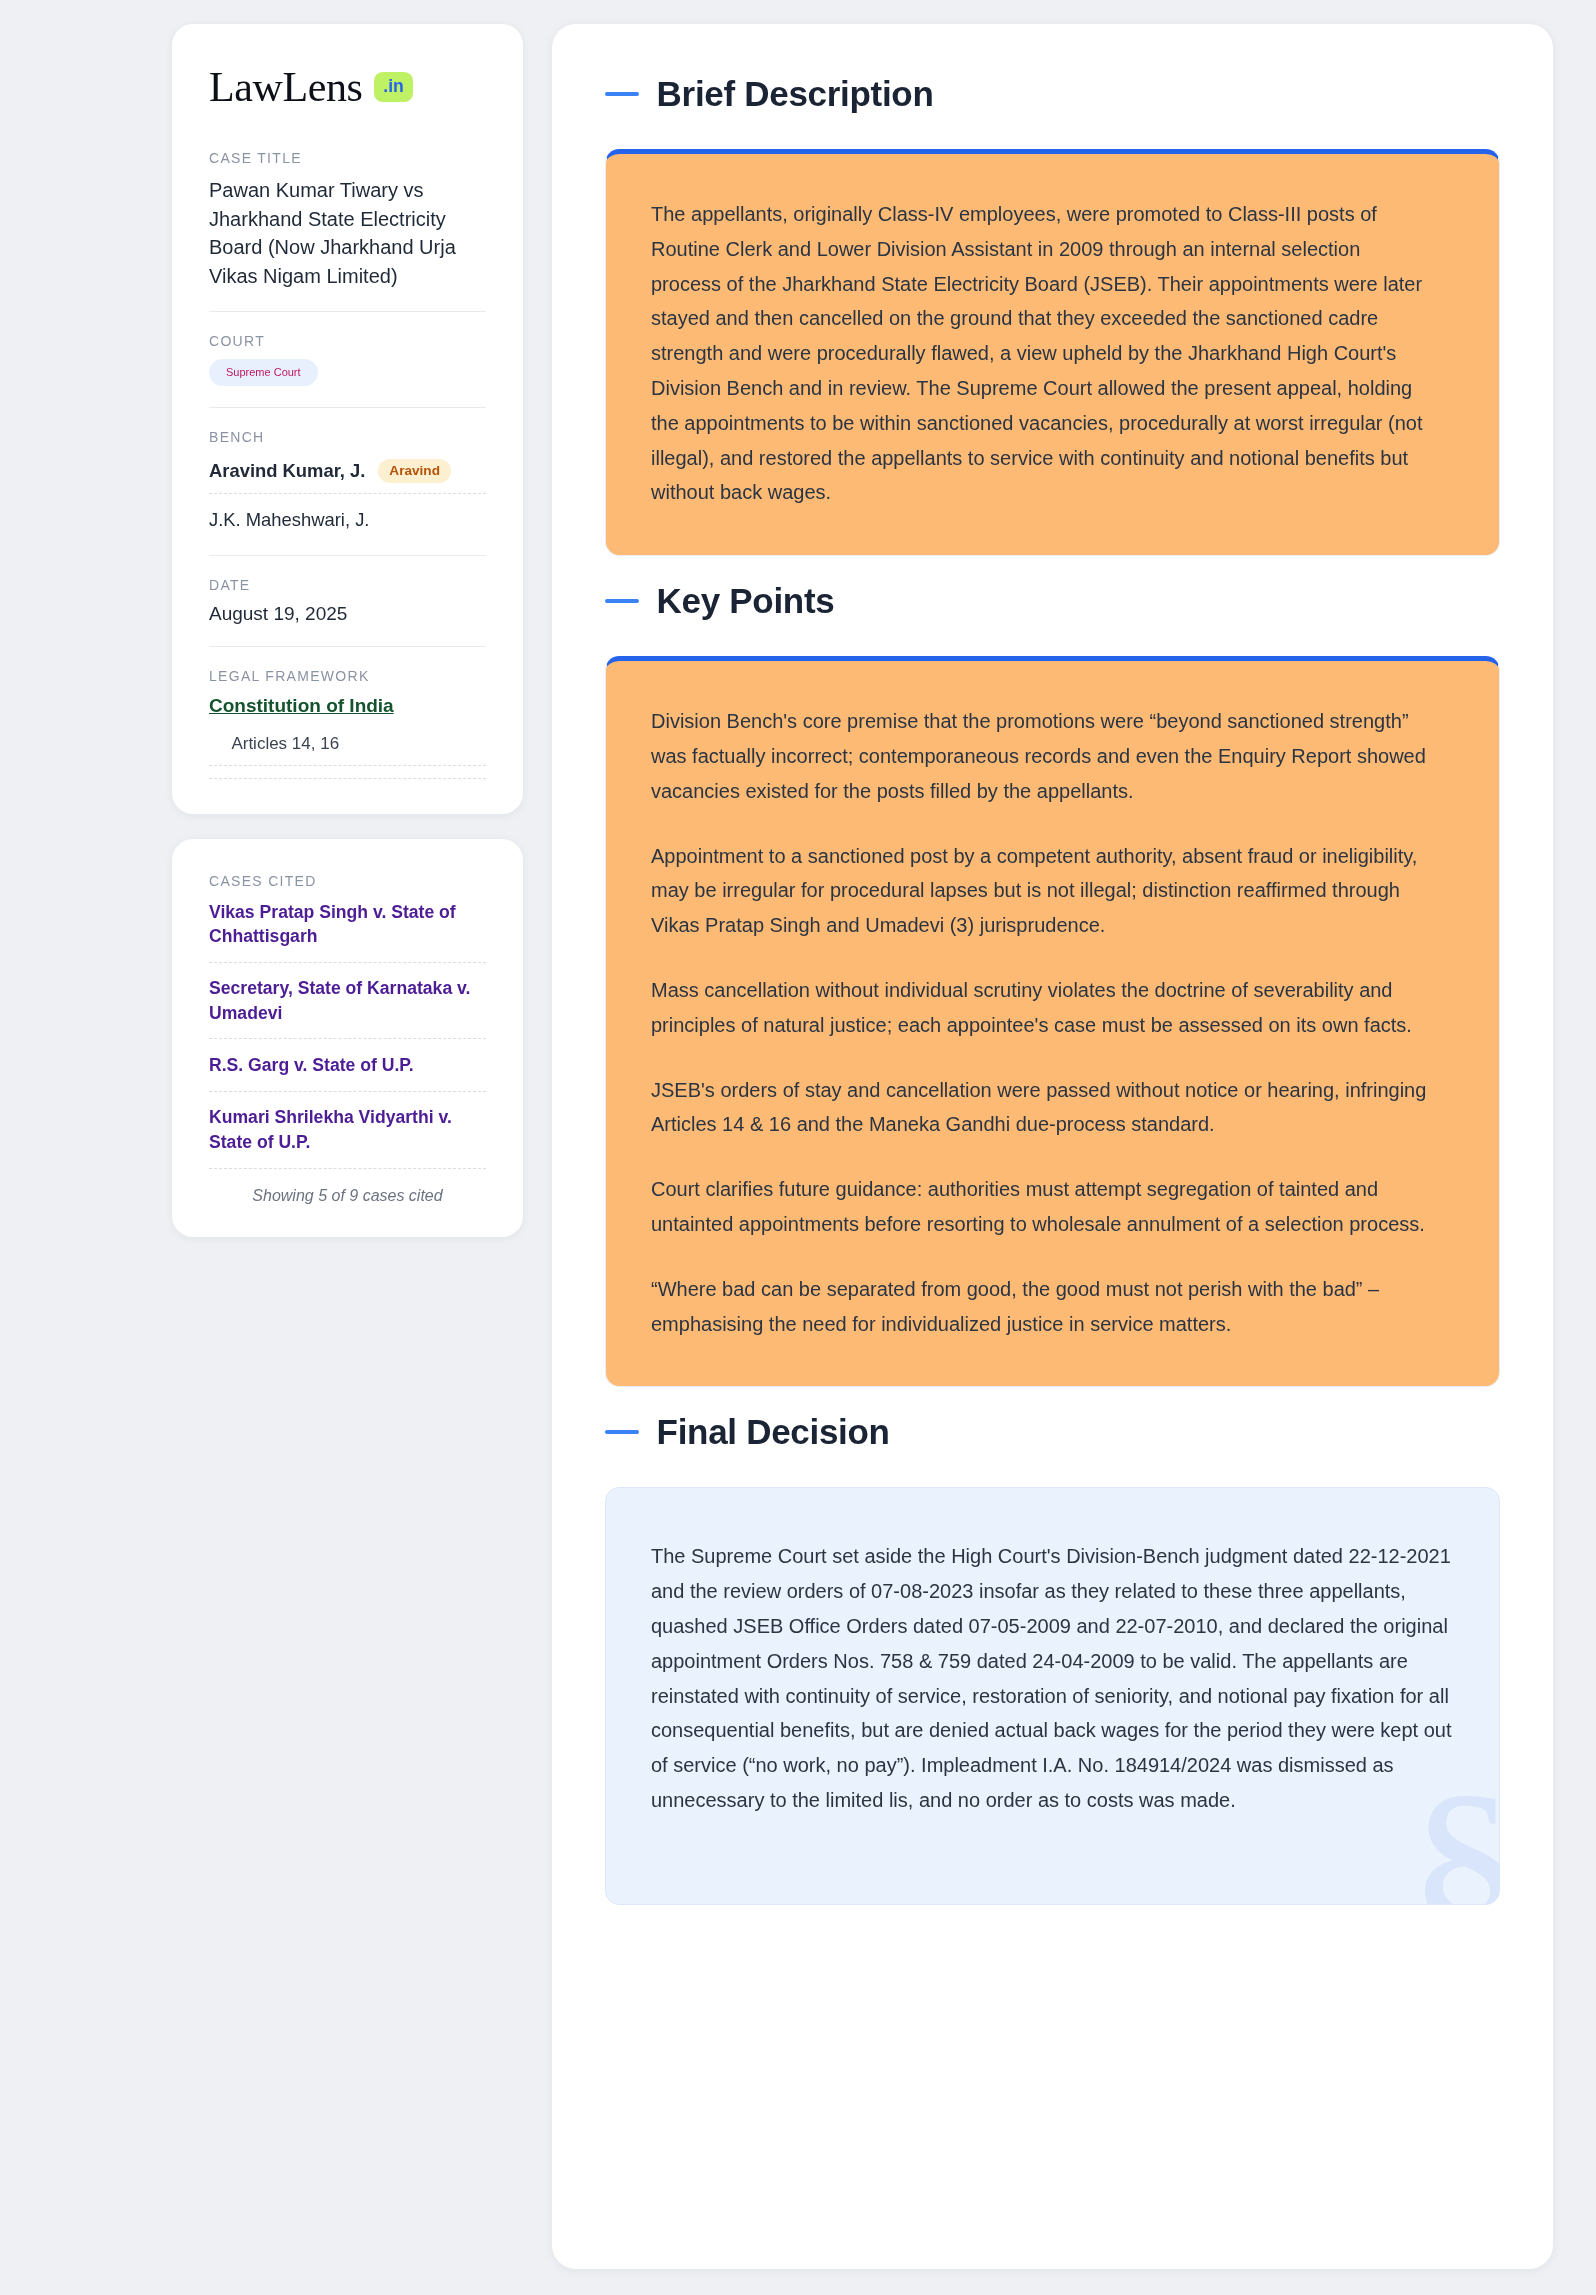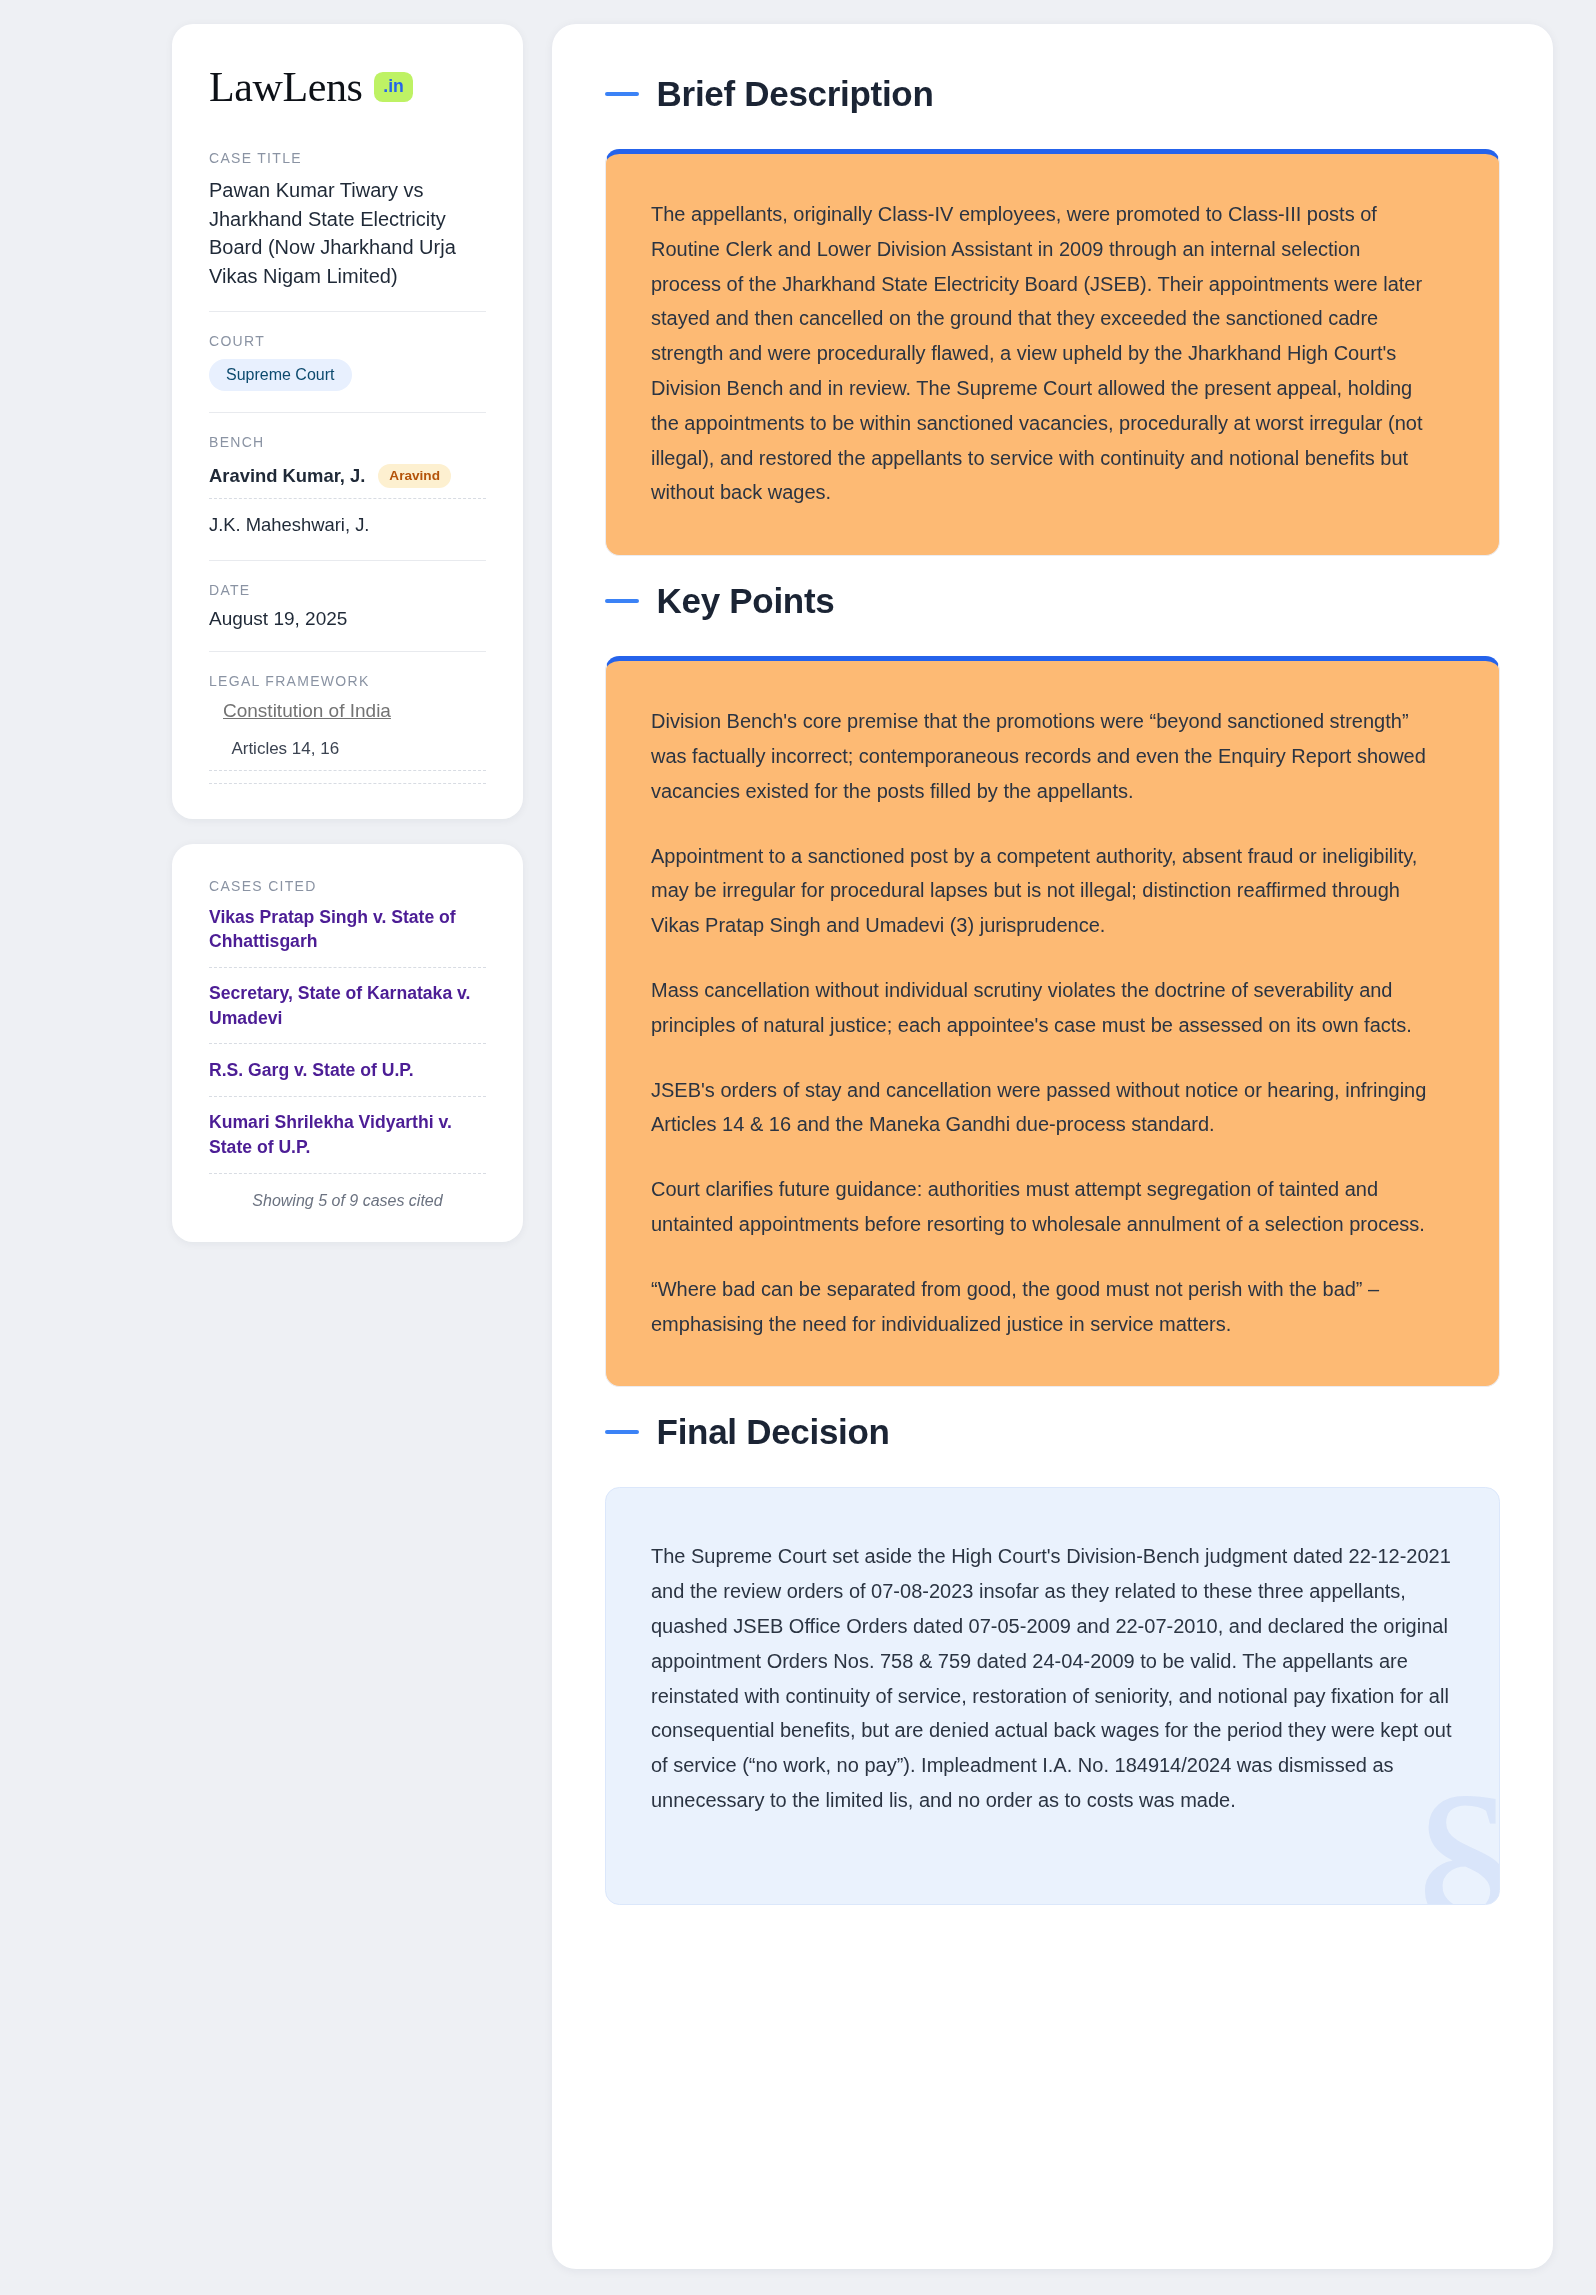--- a/index.html
+++ b/index.html
@@ -78,22 +78,22 @@
 
   .meta-block { padding-bottom: 21px; }
   .meta-sep {
     border-top: 0.8px solid #e8eaee;
     margin-bottom: 21px;
   }
 
   .pill {
     display: inline-block;
     background: #e8f0fe;
-    color: #0c4a6e;
-    font-size: 16px;
+    color: #be185d;
+    font-size: 11px;
     padding: 7.2px 17px 8px 17px;
     border-radius: 798px;
     line-height: 1;
     text-align: right;
   }
 
   .judge-row {
     display: flex;
     align-items: center;
     gap: 12.8px;
@@ -111,25 +111,24 @@
     font-weight: bold;
     padding: 4.8px 11.2px 5.6px 11.2px;
     border-radius: 798px;
     line-height: 1;
   }
 
   .meta-value { font-size: 19px; color: #1f2937; }
 
   .framework-link {
     font-size: 19px;
-    color: #737373;
-    font-weight: normal;
+    color: #14532d;
+    font-weight: bold;
     display: block;
     margin-bottom: 17.6px;
-    margin-left: 14px;
   }
   .article-row {
     font-size: 17px;
     color: #3b4351;
     padding: 0 0 11.2px 22.4px;
     border-bottom: 0.8px dashed #d8dce3;
     margin-bottom: 11.2px;
   }
   .article-tail { border-bottom: 0.8px dashed #d8dce3; }
 

